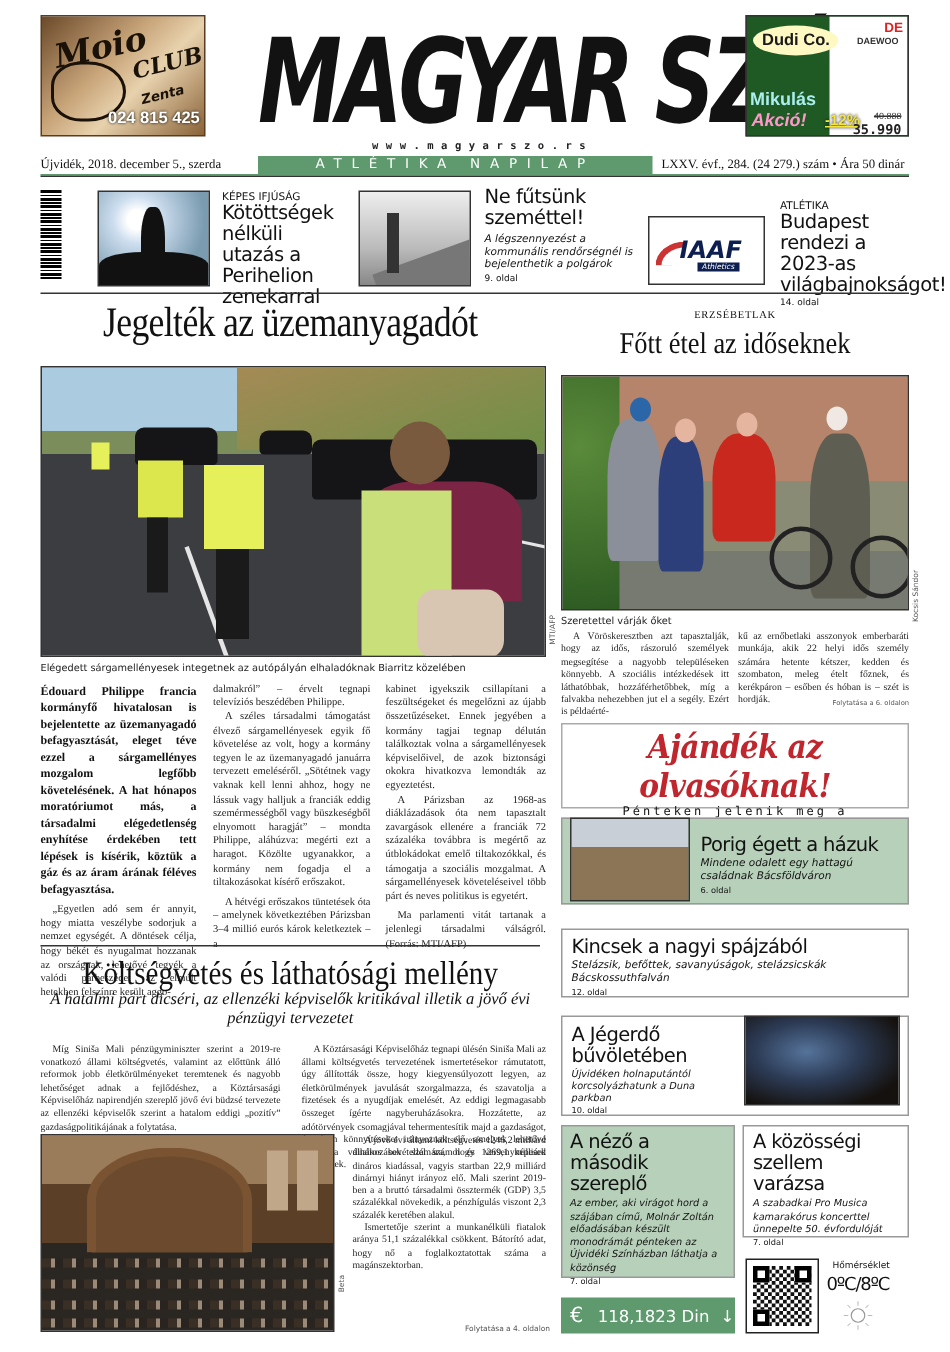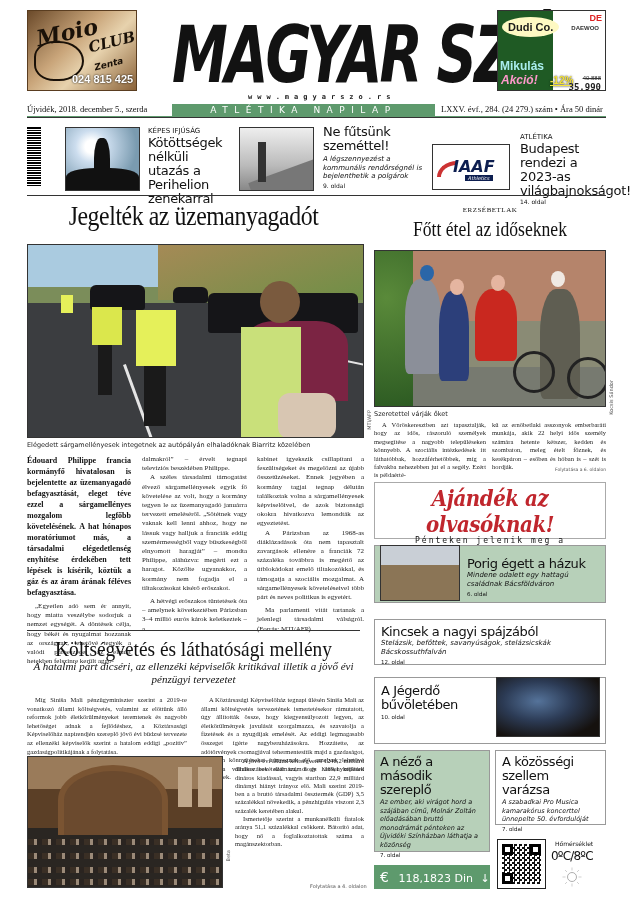--- a/index.html
+++ b/index.html
@@ -283,29 +283,30 @@
   <div style="padding:5px 6px;">
     <div class="bh">Kincsek a nagyi spájzából</div>
     <div class="bs">Stelázsik, befőttek, savanyúságok, stelázsicskák Bácskossuthfalván</div>
     <div class="bp" style="margin-top:2px">12. oldal</div>
   </div>
 </div>
 
 <div class="abs box jeg">
   <div style="padding:6px 6px; width:120px;">
     <div class="bh">A Jégerdő bűvöletében</div>
+    <div class="bs" style="font-size:6.5px; line-height:8px;">Újvidéken holnaputántól korcsolyázhatunk a Duna parkban</div>
     <div class="bp" style="margin-top:2px">10. oldal</div>
   </div>
 </div>
 <div class="abs jeg-img"></div>
 
 <div class="abs box box-green nezo">
   <div style="padding:4px 5px;">
     <div class="bh">A néző a második szereplő</div>
-    <div class="bs" style="font-size:6.5px; line-height:8.6px; margin-top:1px;">Az ember, aki virágot hord a szájában című, Molnár Zoltán előadásában bruttó monodrámát pénteken az Újvidéki Színházban láthatja a közönség</div>
+    <div class="bs" style="font-size:6.5px; line-height:8.6px; margin-top:1px;">Az ember, aki virágot hord a szájában című, Molnár Zoltán előadásában készült monodrámát pénteken az Újvidéki Színházban láthatja a közönség</div>
     <div class="bp" style="margin-top:2px">7. oldal</div>
   </div>
 </div>
 
 <div class="abs box koz">
   <div style="padding:4px 6px;">
     <div class="bh">A közösségi szellem varázsa</div>
     <div class="bs" style="font-size:6.5px; line-height:8.6px; margin-top:1px;">A szabadkai Pro Musica kamarakórus koncerttel ünnepelte 50. évfordulóját</div>
     <div class="bp" style="margin-top:2px">7. oldal</div>
   </div>

